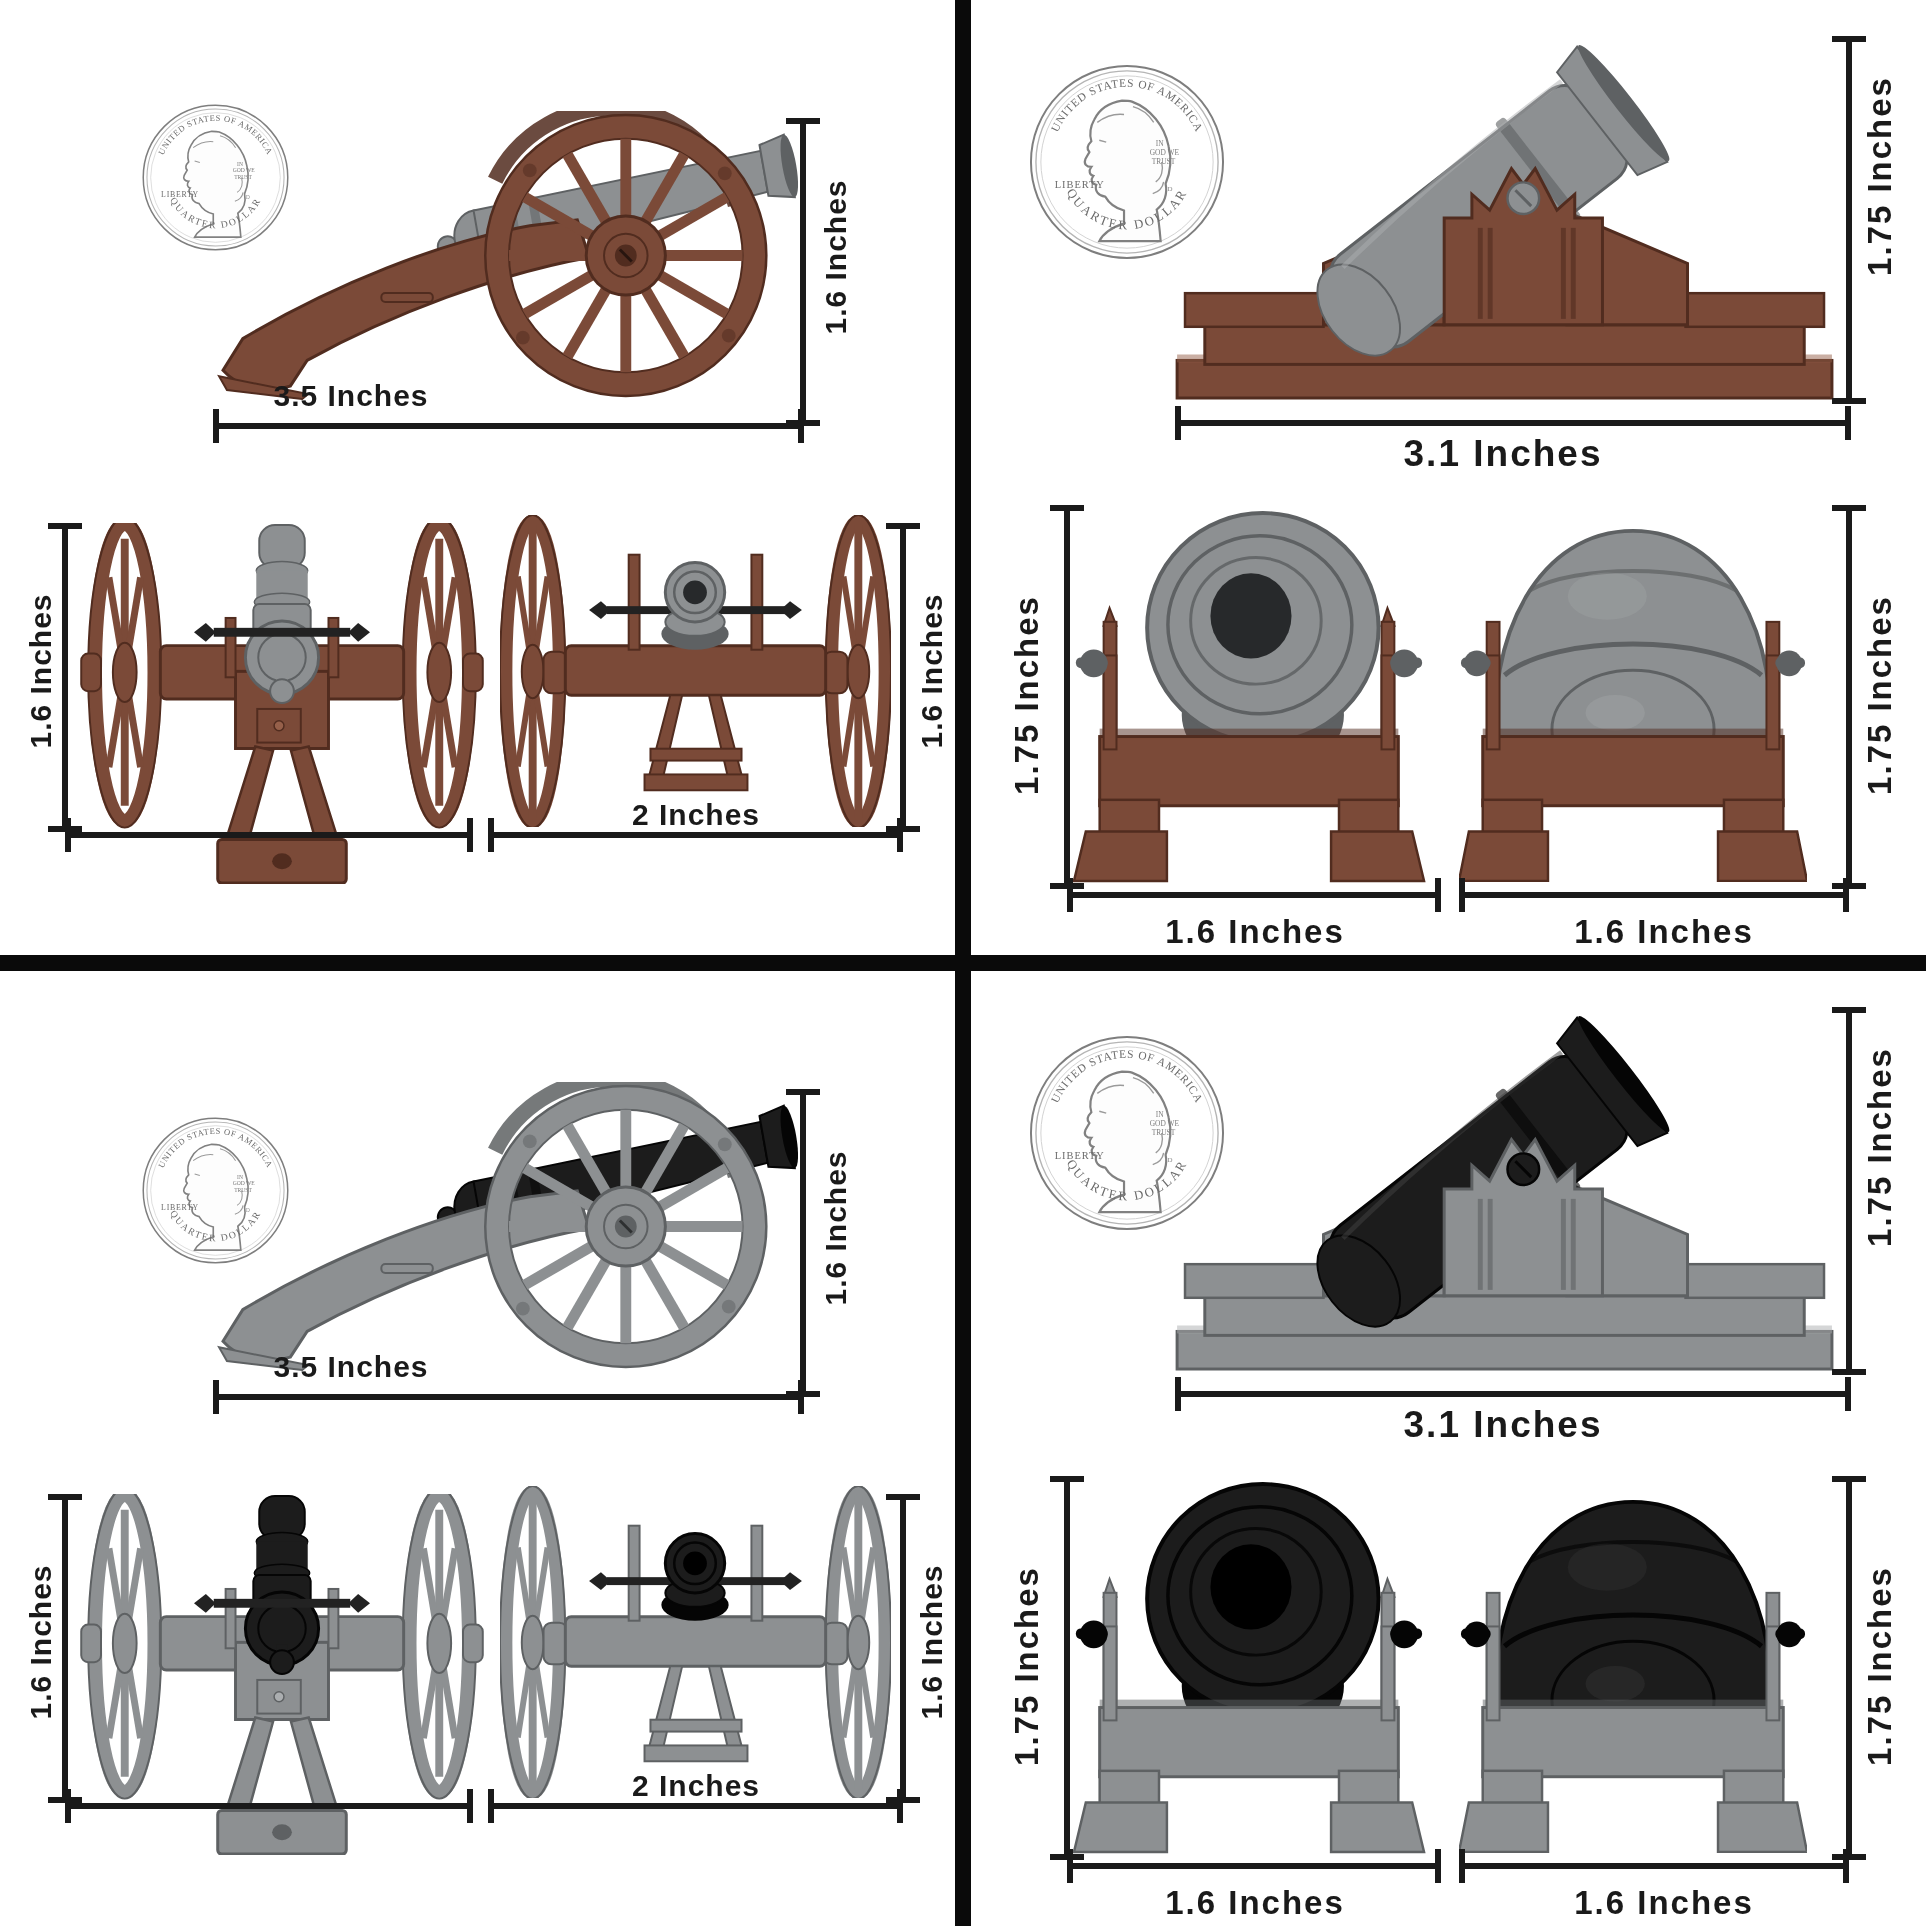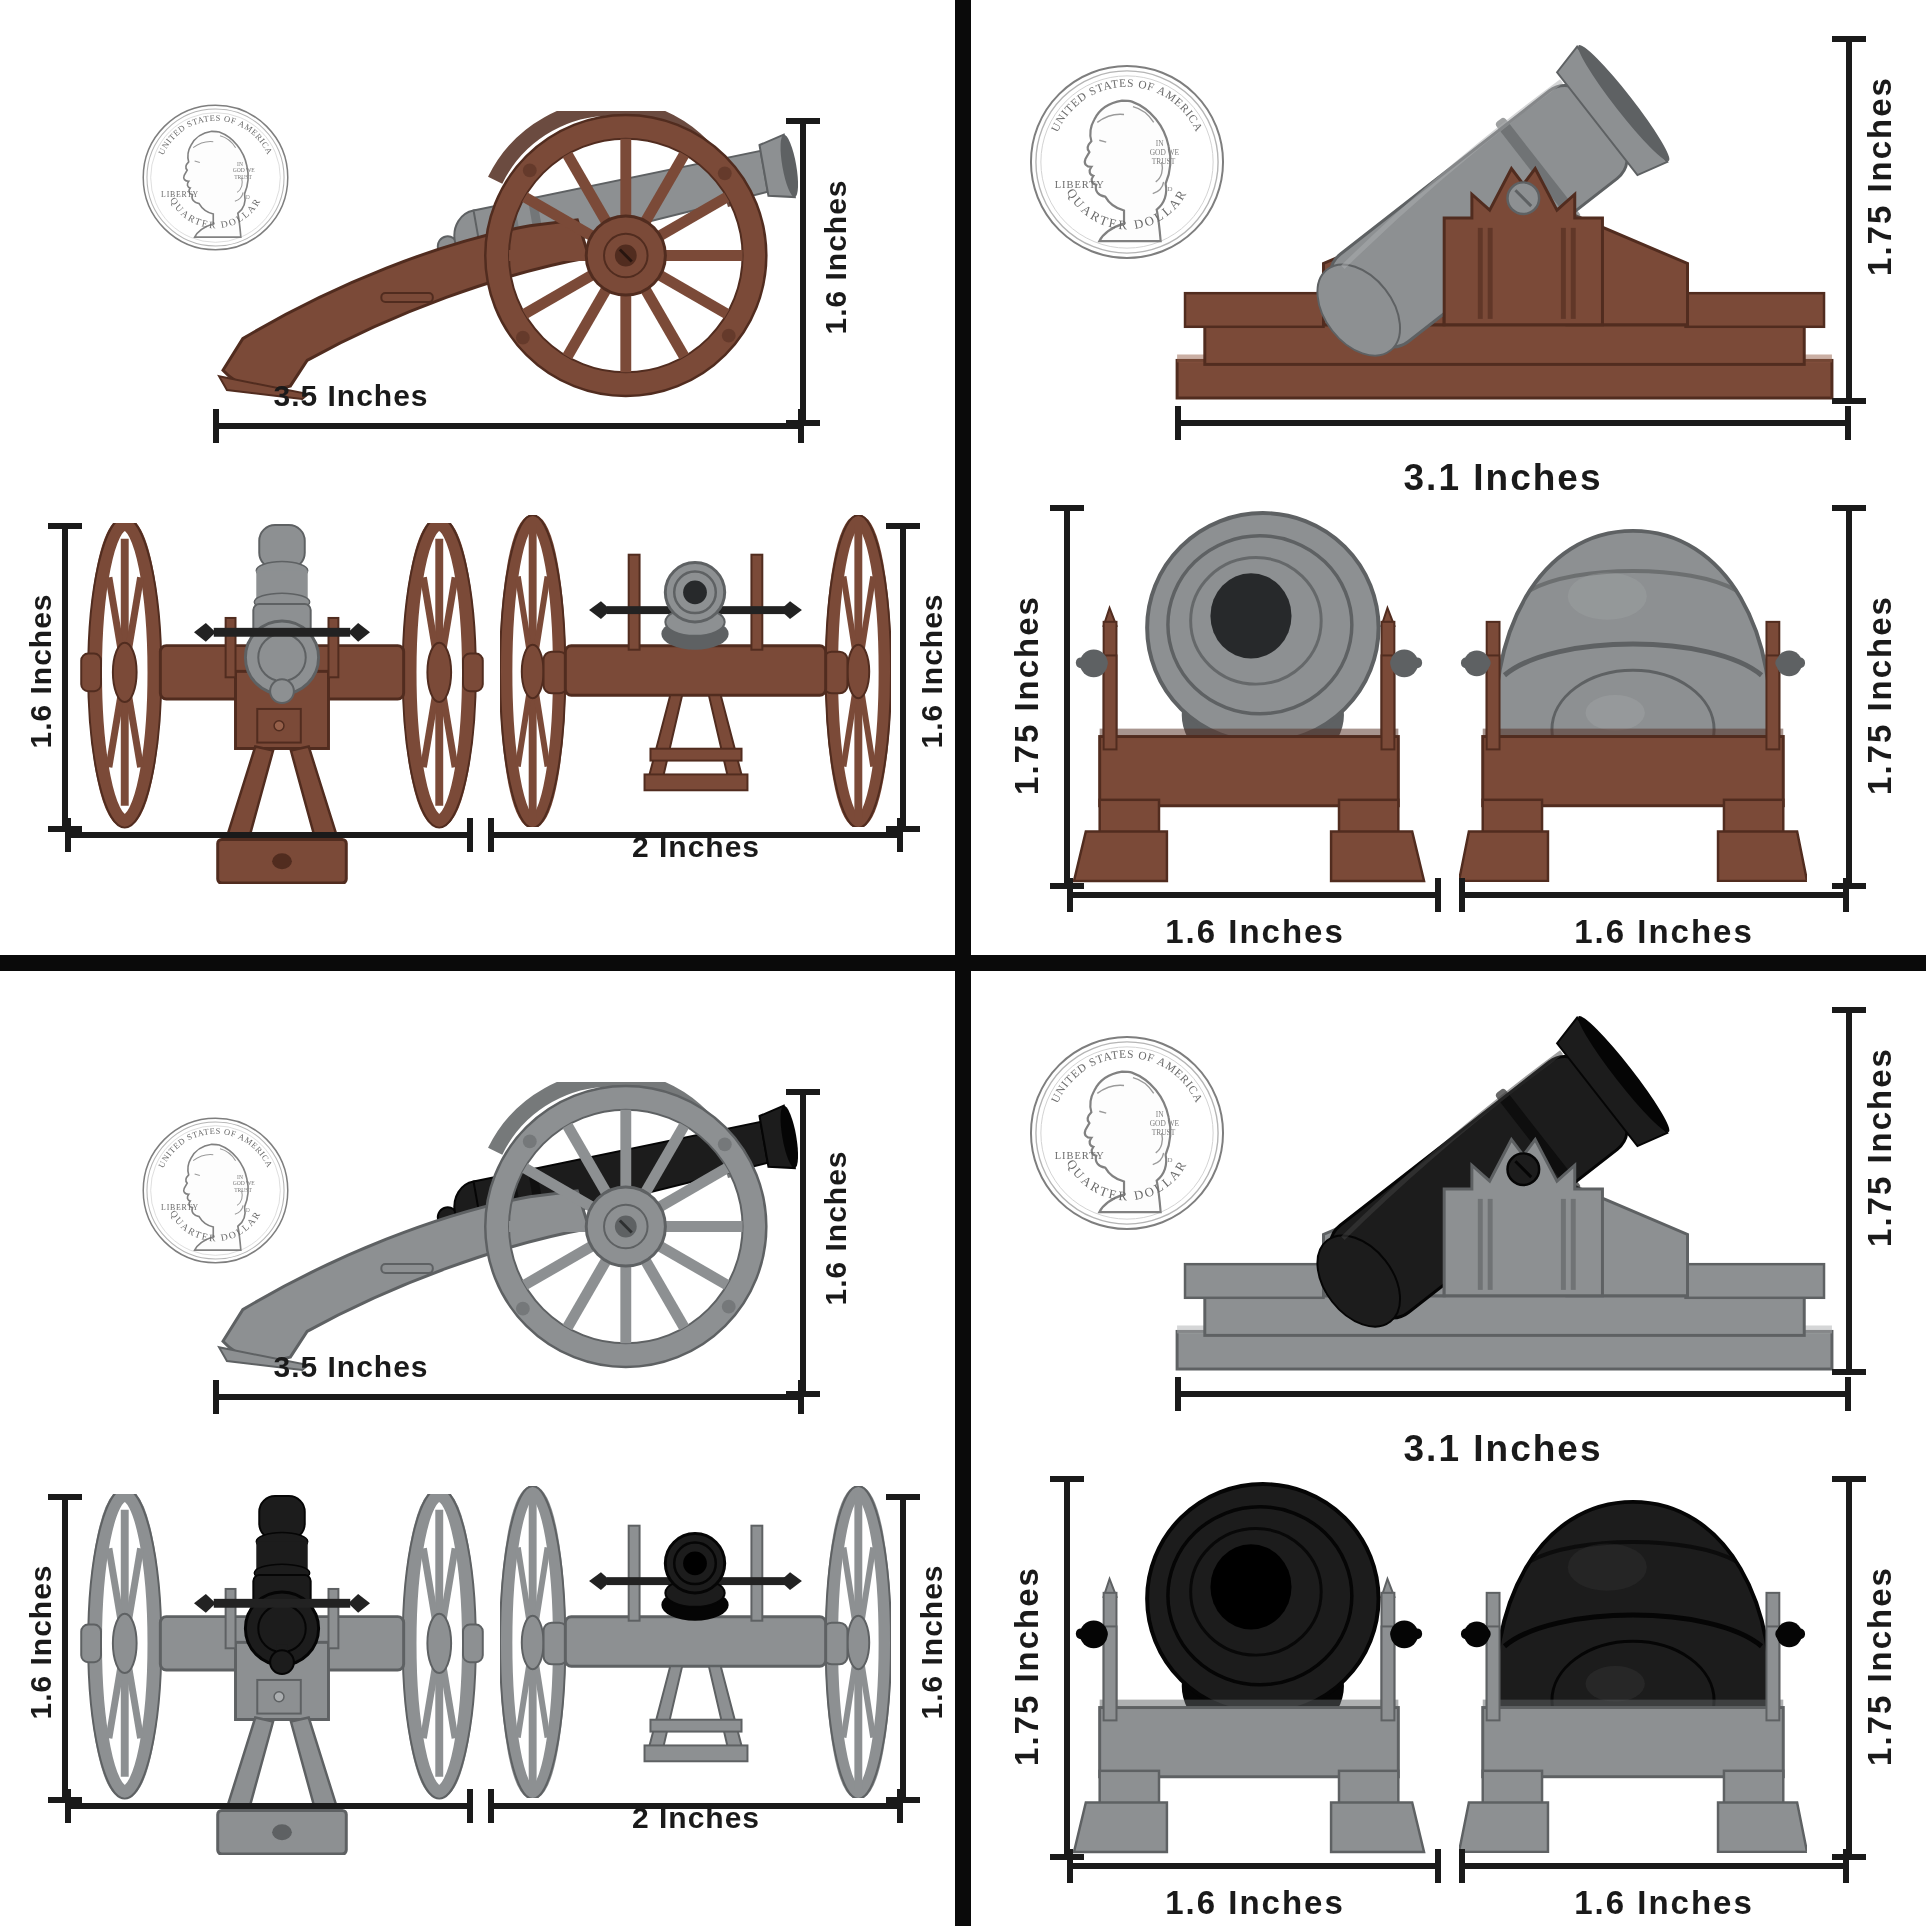--- a/index.html
+++ b/index.html
@@ -50,29 +50,29 @@
   .cannon-quad .side-hrule{left:213px;top:423px;width:591px;}
   .cannon-quad .side-hlabel{left:351px;top:396px;}
   .cannon-quad .back-art{left:79px;top:523px;width:406px;height:361px;}
   .cannon-quad .front-art{left:500px;top:515px;width:391px;height:312px;}
   .cannon-quad .fb-lrule{left:62px;top:523px;height:309px;}
   .cannon-quad .fb-llabel{left:41px;top:671px;}
   .cannon-quad .fb-rrule{left:900px;top:523px;height:309px;}
   .cannon-quad .fb-rlabel{left:932px;top:671px;}
   .cannon-quad .fb-seg1{left:65px;top:832px;width:408px;}
   .cannon-quad .fb-seg2{left:488px;top:832px;width:415px;}
-  .cannon-quad .fb-wlabel{left:696px;top:847px;}
+  .cannon-quad .fb-wlabel{left:696px;top:815px;}
 
   
   .mortar-quad .coin{left:57px;top:63px;width:198px;height:198px;}
   .mortar-quad .side-art{left:204px;top:34px;width:663px;height:366px;}
   .mortar-quad .side-vrule{left:875px;top:36px;height:368px;}
   .mortar-quad .side-vlabel{left:909px;top:176px;}
   .mortar-quad .side-hrule{left:204px;top:420px;width:676px;}
-  .mortar-quad .side-hlabel{left:532px;top:478px;}
+  .mortar-quad .side-hlabel{left:532px;top:454px;}
   .mortar-quad .front-art{left:99px;top:507px;width:358px;height:377px;}
   .mortar-quad .back-art{left:488px;top:507px;width:348px;height:377px;}
   .mortar-quad .fb-lrule{left:93px;top:505px;height:384px;}
   .mortar-quad .fb-llabel{left:56px;top:695px;}
   .mortar-quad .fb-rrule{left:875px;top:505px;height:384px;}
   .mortar-quad .fb-rlabel{left:909px;top:695px;}
   .mortar-quad .fb-seg1{left:96px;top:892px;width:374px;}
   .mortar-quad .fb-seg2{left:488px;top:892px;width:390px;}
   .mortar-quad .fb-label-left{left:284px;top:932px;}
   .mortar-quad .fb-label-right{left:693px;top:932px;}

